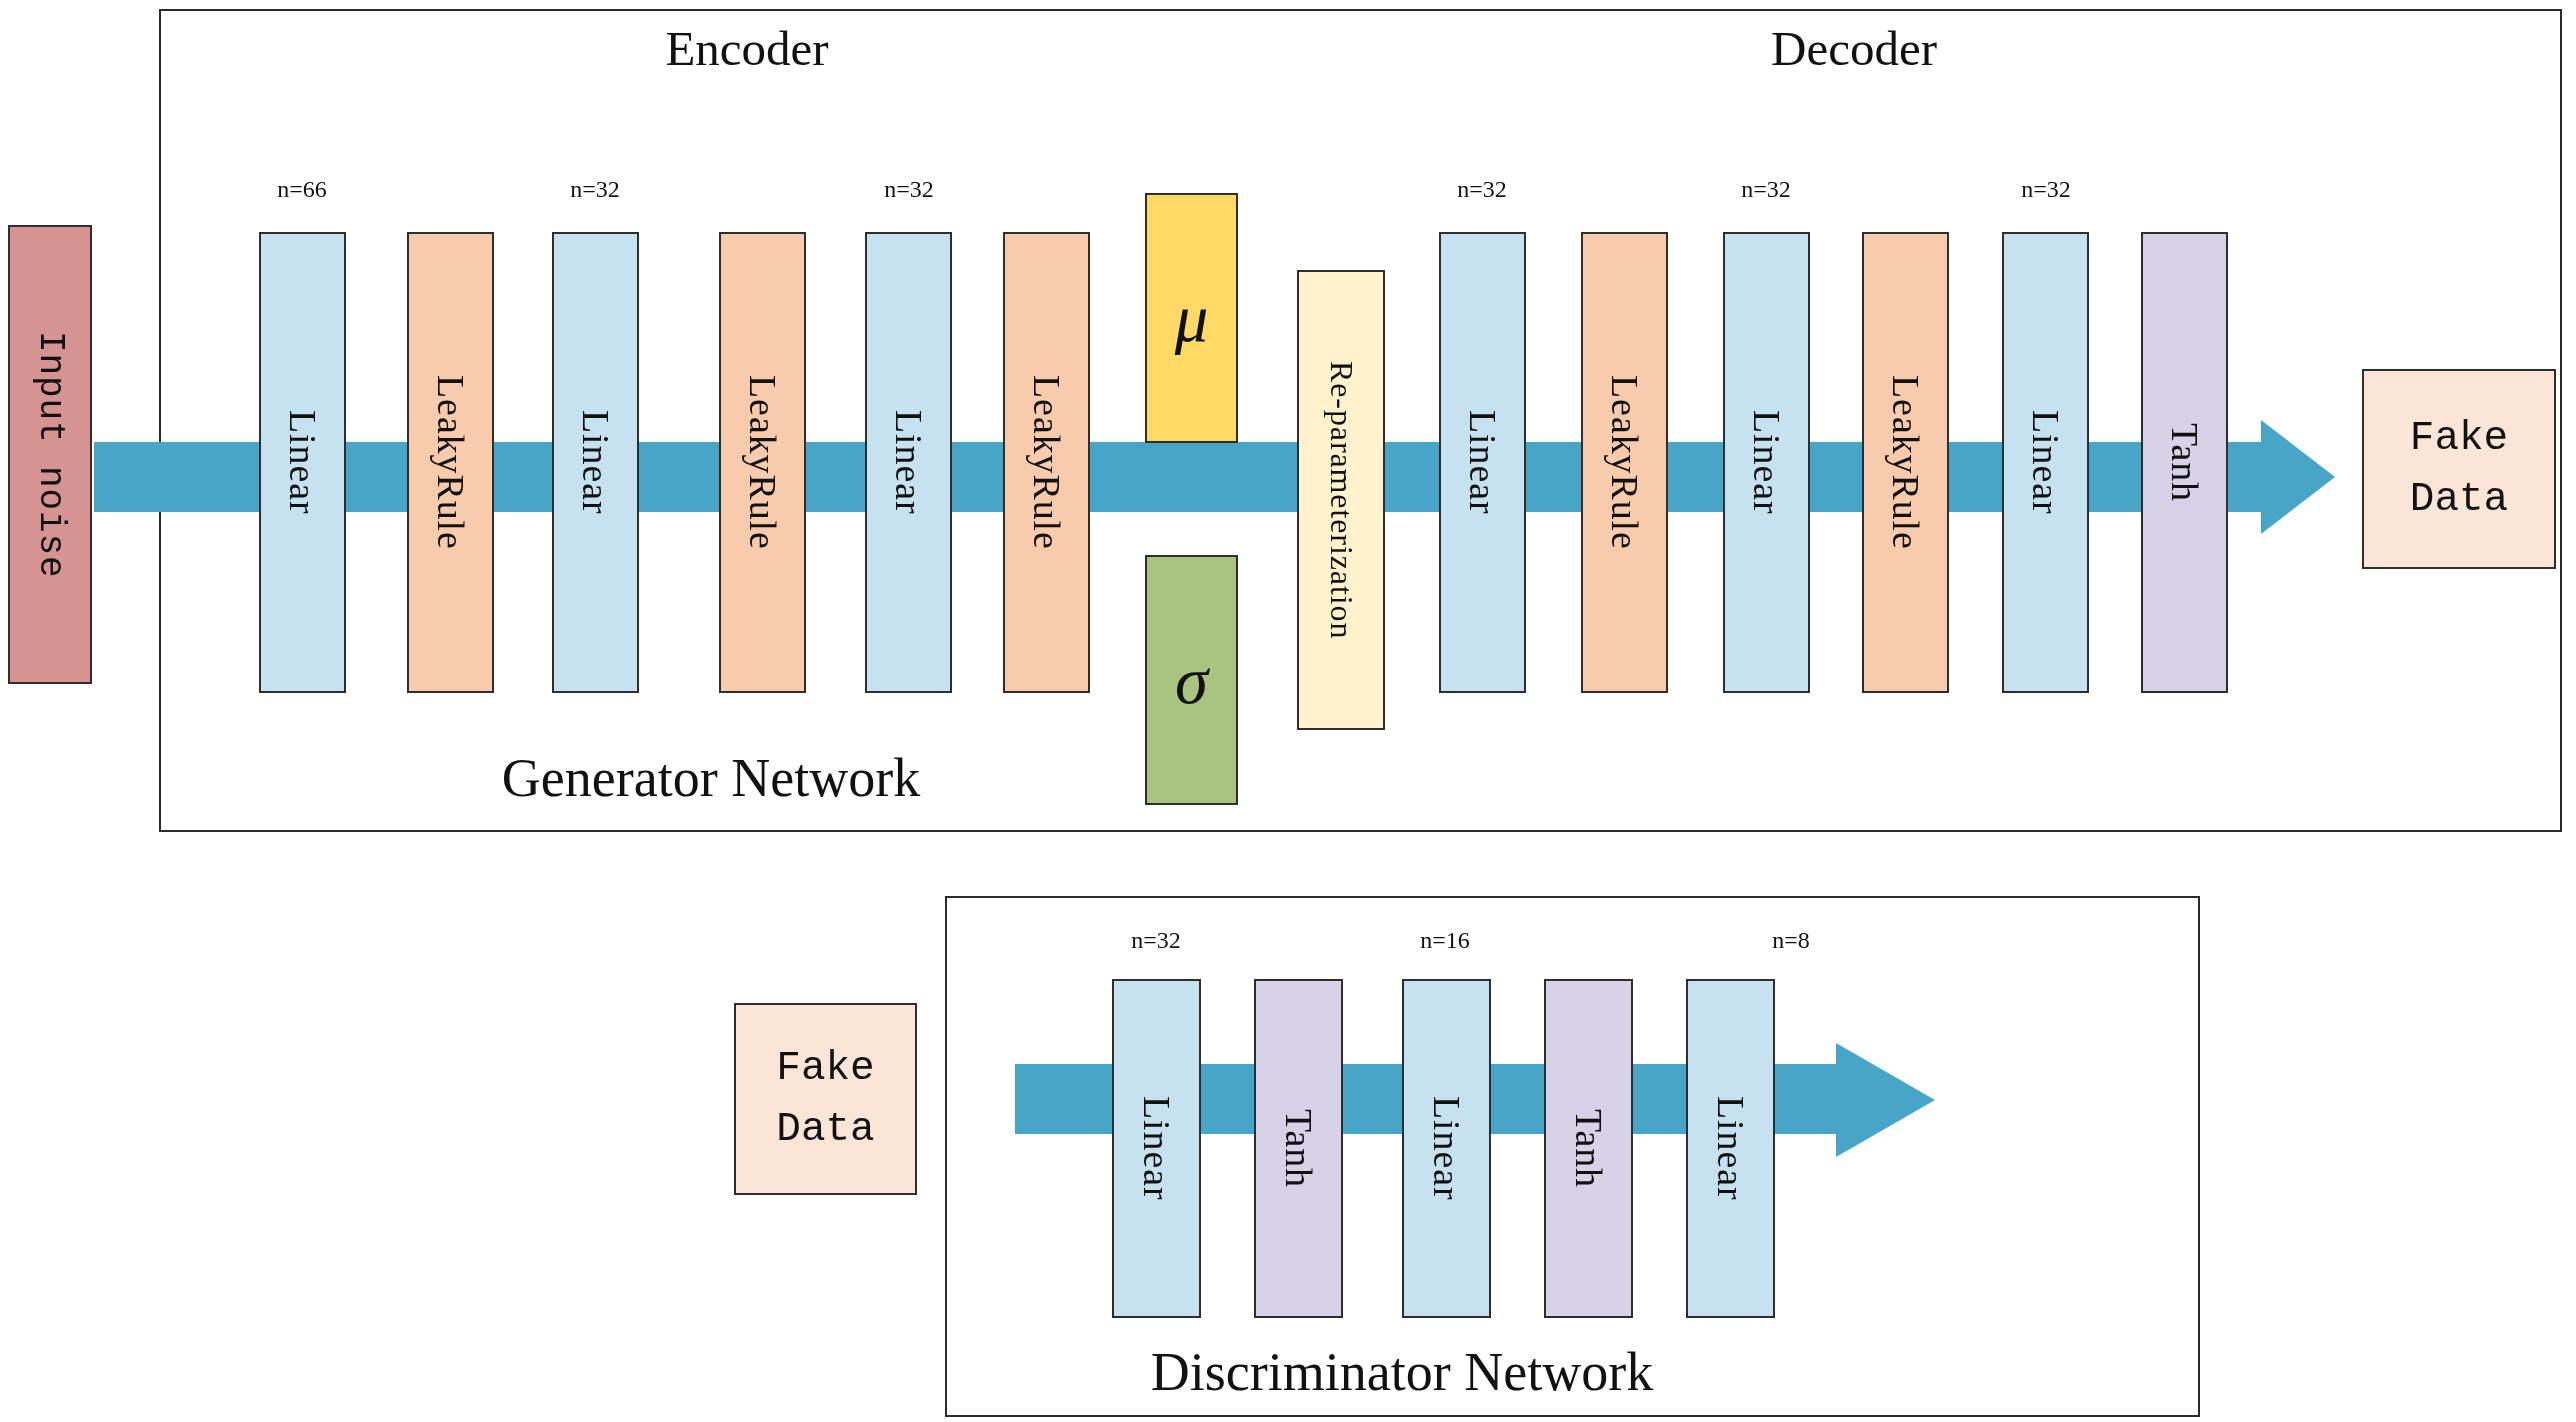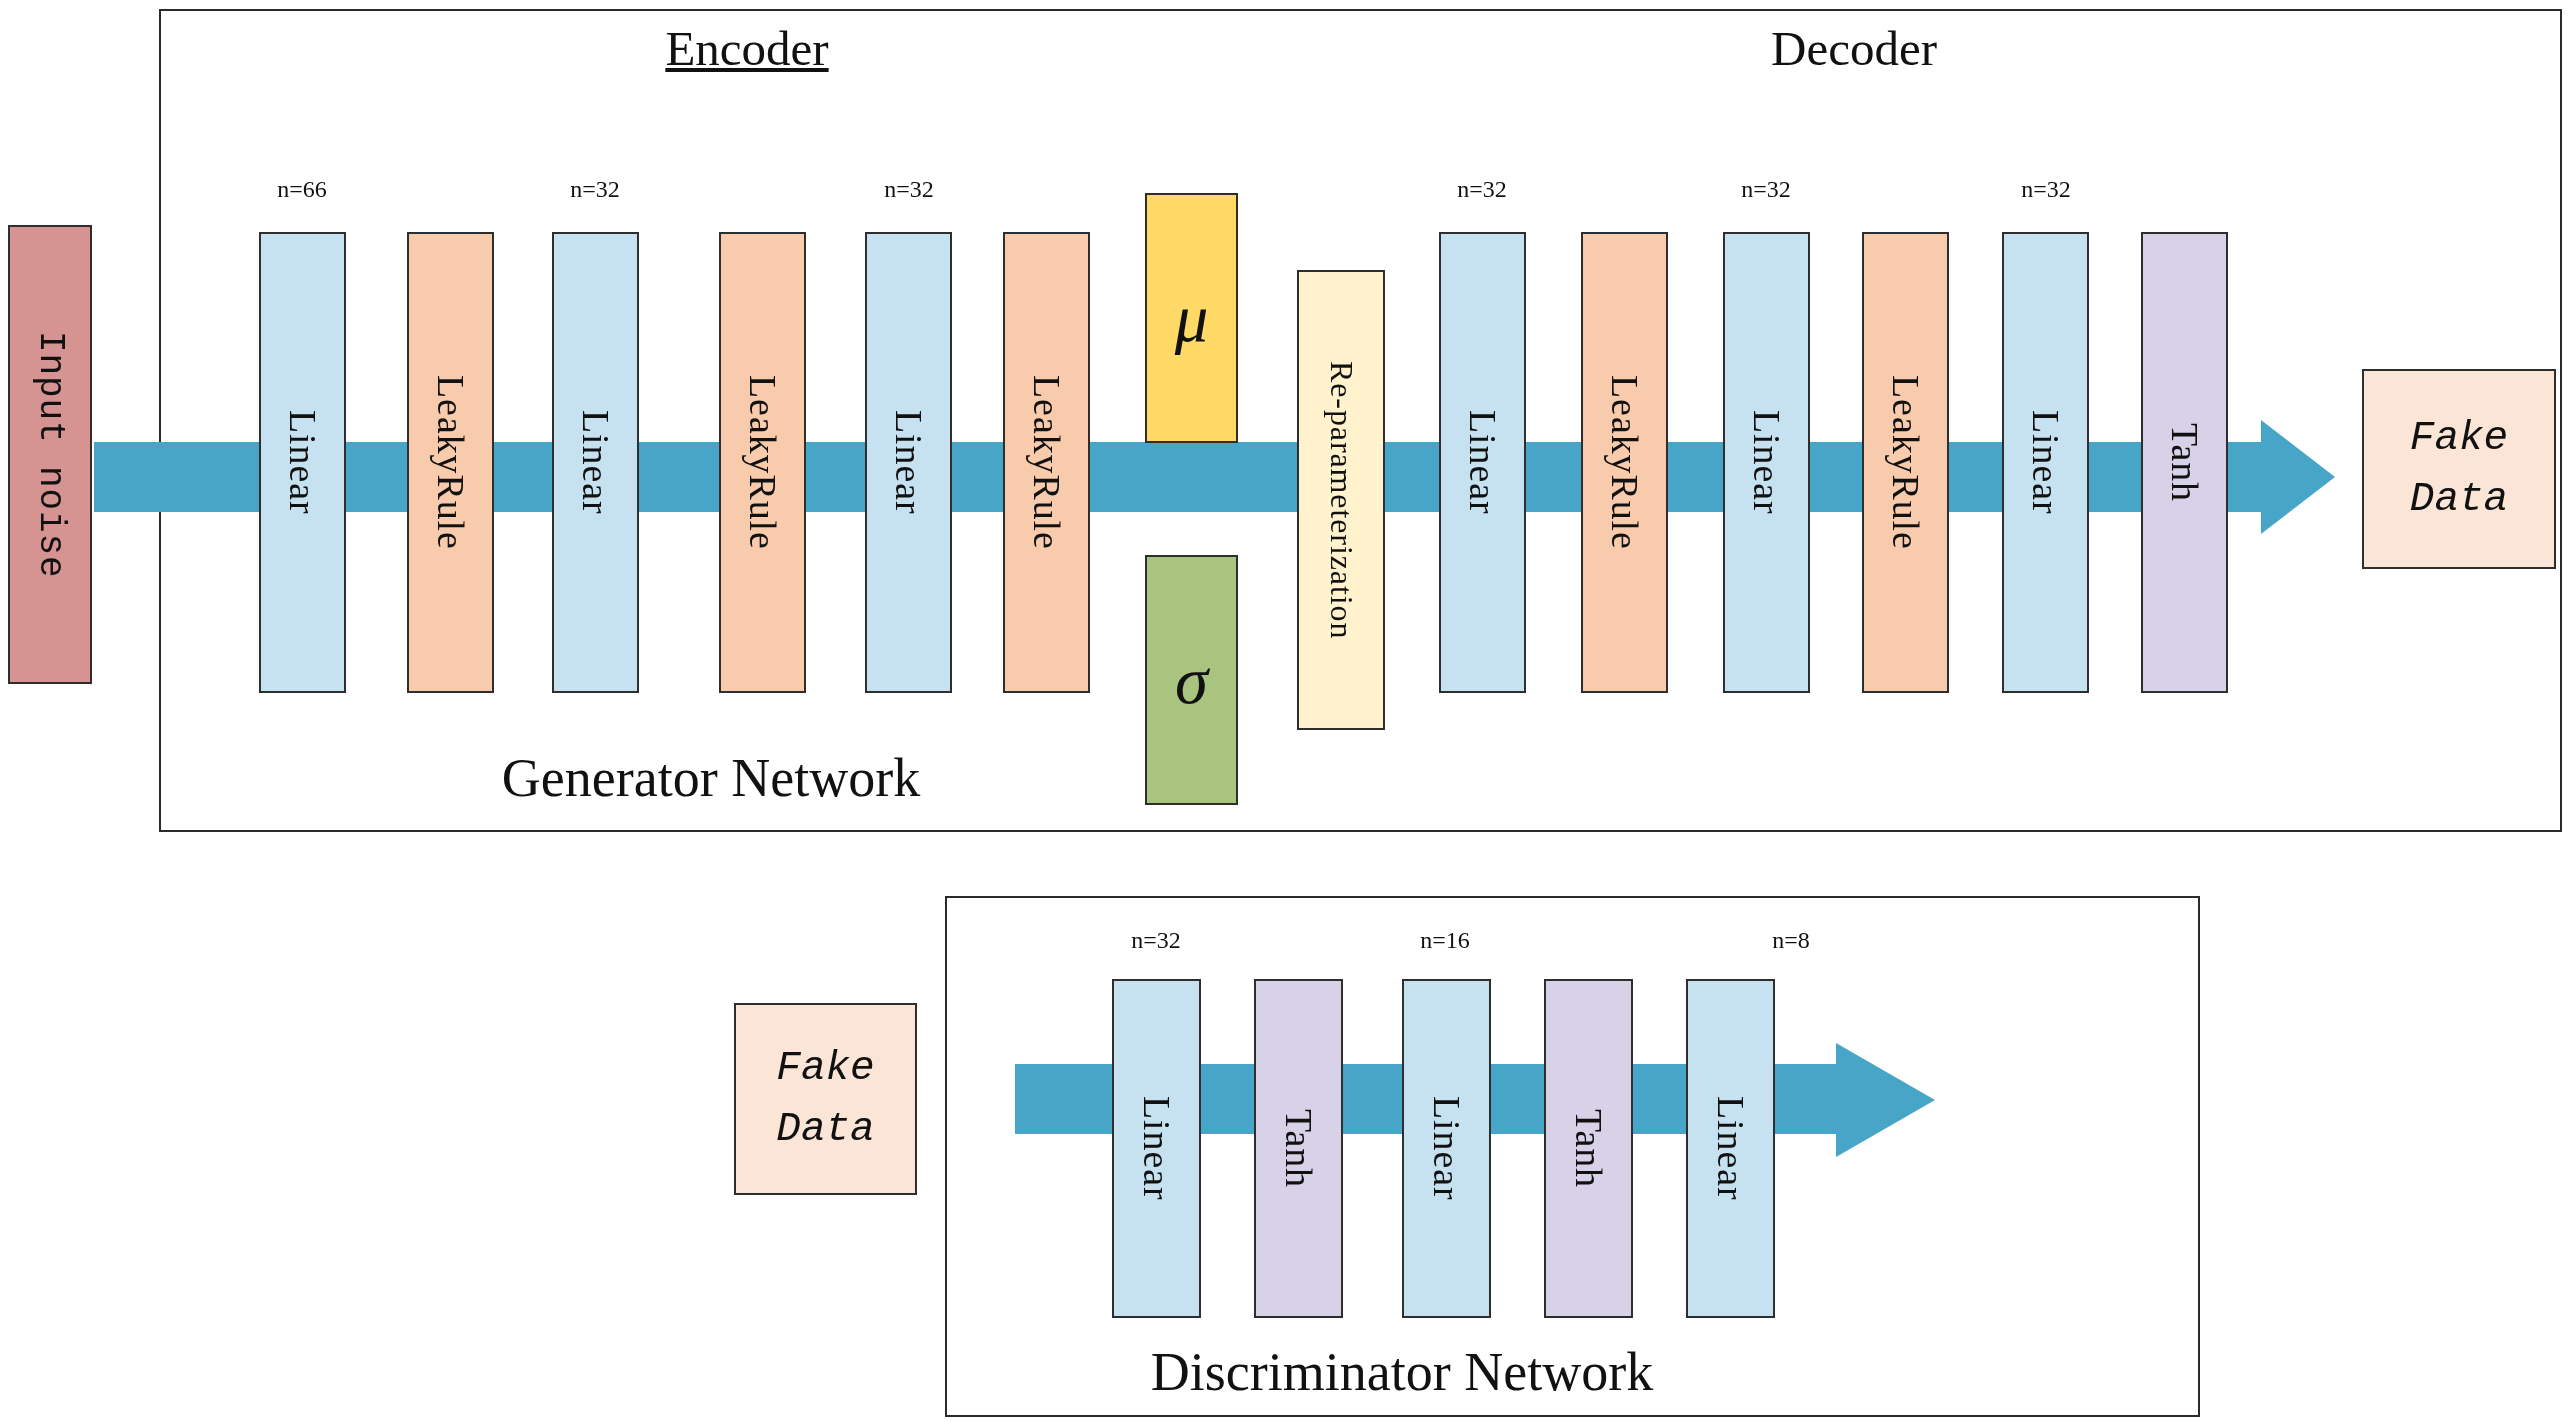--- a/index.html
+++ b/index.html
@@ -53,21 +53,21 @@
   .vtext.small { font-size: 32px; }
   .vtext.mono { font-family: "Liberation Mono", monospace; font-size: 36px; }
 
   .linear-fill  { background: #C6E2F0; }
   .leaky-fill   { background: #F8CBAD; }
   .tanh-fill    { background: #D7D2E8; }
   .mu-fill      { background: #FFD966; }
   .sigma-fill   { background: #A9C47E; }
   .reparam-fill { background: #FFF2CC; }
   .input-fill   { background: #D59492; }
-  .fake-fill    { background: #FBE5D6; font-style: italic; }
+  .fake-fill    { background: #FBE5D6; }
   .circle-fill  { background: #FDF4D0; }
 
   .greek {
     font-size: 67px;
     font-style: italic;
     font-family: "Liberation Serif", serif;
   }
 
   .arrow-band {
     background: #47A5C7;
@@ -110,21 +110,21 @@
     line-height: 1.3;
   }
 </style>
 </head>
 <body>
 
 <div id="canvas">
 
   <div class="abs outer-box" style="left:159px; top:9px; width:2403px; height:823px;"></div>
 
-  <div class="abs section-title" style="left:549px; top:20px; width:396px;text-decoration:underline;">Encoder</div>
+  <div class="abs section-title" style="left:549px; top:20px; width:396px;">Encoder</div>
   <div class="abs section-title" style="left:1656px; top:20px; width:396px;">Decoder</div>
 
   <div class="abs block input-fill" style="left:8px; top:225px; width:84px; height:459px;">
     <span class="vtext mono">Input noise</span>
   </div>
 
   <div class="abs arrow-band" style="left:94px; top:442px; width:2167px; height:70px;"></div>
   <div class="abs arrow-head gen" style="left:2261px; top:420px;"></div>
 
   <div class="abs n-label" style="left:230px; top:176px; width:144px;">n=66</div>

